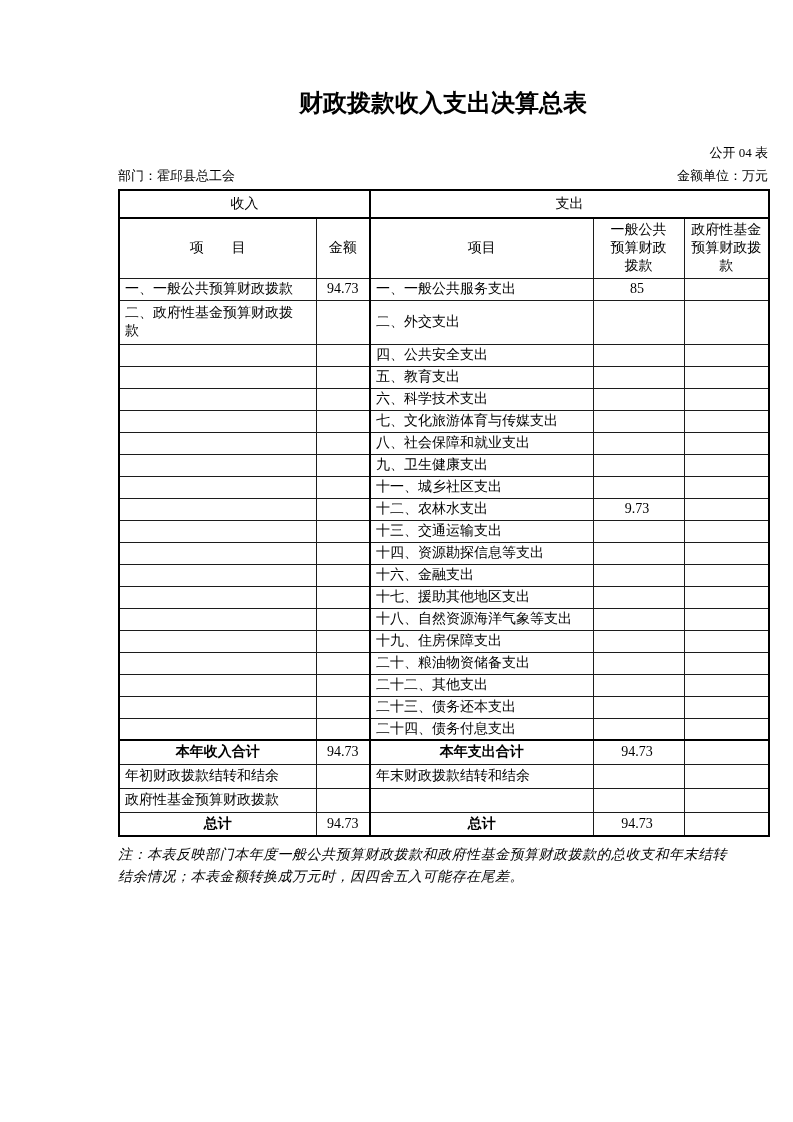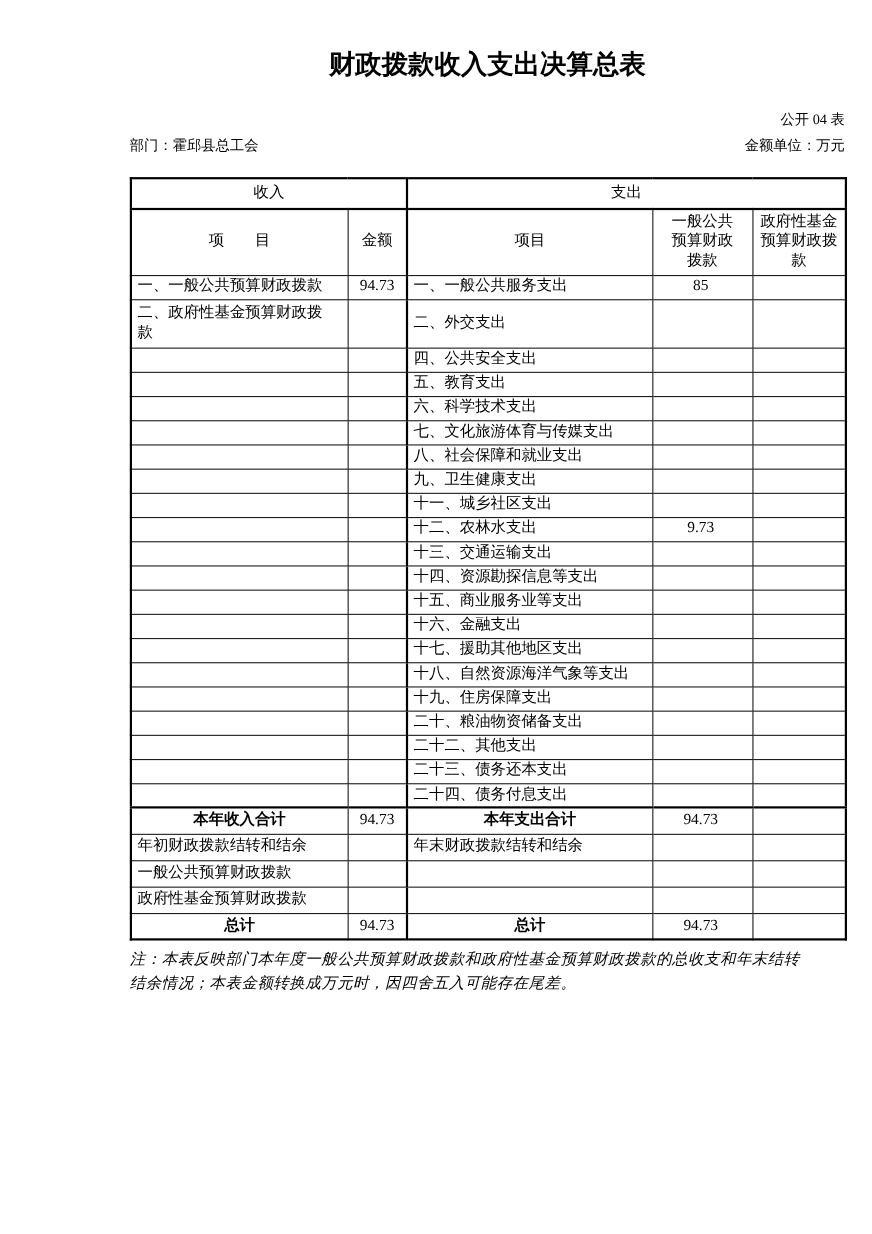--- a/index.html
+++ b/index.html
@@ -9,21 +9,21 @@
   }
   body {
     width: 793px;
     height: 1122px;
     color: #000;
     font-family: "Liberation Serif", "DejaVu Serif", serif;
   }
   .sheet {
     width: 650px;
     margin-left: 118px;
-    padding-top: 44px;
+    padding-top: 88px;
   }
   .title {
     margin: 0;
     font-family: "Liberation Sans", "DejaVu Sans", sans-serif;
     font-weight: bold;
     font-size: 24px;
     line-height: 30px;
     text-align: center;
   }
   .form-no {
@@ -31,21 +31,21 @@
     font-size: 13px;
     line-height: 17px;
     text-align: right;
   }
   .meta {
     display: flex;
     justify-content: space-between;
     font-size: 13px;
     line-height: 18px;
     margin-top: 6px;
-    margin-bottom: 20px;
+    margin-bottom: 4px;
   }
   table {
     width: 650px;
     border-collapse: collapse;
     table-layout: fixed;
     border: 2px solid #000;
   }
   th, td {
     border: 1px solid #1c1c1c;
     font-size: 14px;
@@ -206,27 +206,20 @@
         <tr class="mid">
           <td class="c1"></td>
           <td class="c2 divider-r"></td>
           <td class="c3">十四、资源勘探信息等支出</td>
           <td class="c4"></td>
           <td class="c5"></td>
         </tr>
         <tr class="mid">
           <td class="c1"></td>
           <td class="c2 divider-r"></td>
-          <td class="c3">十五、商业服务业等支出</td>
-          <td class="c4"></td>
-          <td class="c5"></td>
-        </tr>
-        <tr class="mid">
-          <td class="c1"></td>
-          <td class="c2 divider-r"></td>
           <td class="c3">十六、金融支出</td>
           <td class="c4"></td>
           <td class="c5"></td>
         </tr>
         <tr class="mid">
           <td class="c1"></td>
           <td class="c2 divider-r"></td>
           <td class="c3">十七、援助其他地区支出</td>
           <td class="c4"></td>
           <td class="c5"></td>
@@ -281,27 +274,20 @@
           <td class="c5"></td>
         </tr>
         <tr class="bottom">
           <td class="c1">年初财政拨款结转和结余</td>
           <td class="c2 divider-r"></td>
           <td class="c3">年末财政拨款结转和结余</td>
           <td class="c4"></td>
           <td class="c5"></td>
         </tr>
         <tr class="bottom">
-          <td class="c1">一般公共预算财政拨款</td>
-          <td class="c2 divider-r"></td>
-          <td class="c3"></td>
-          <td class="c4"></td>
-          <td class="c5"></td>
-        </tr>
-        <tr class="bottom">
           <td class="c1">政府性基金预算财政拨款</td>
           <td class="c2 divider-r"></td>
           <td class="c3"></td>
           <td class="c4"></td>
           <td class="c5"></td>
         </tr>
         <tr class="bottom">
           <td class="c1 bold-center">总计</td>
           <td class="c2 divider-r">94.73</td>
           <td class="c3 bold-center">总计</td>

